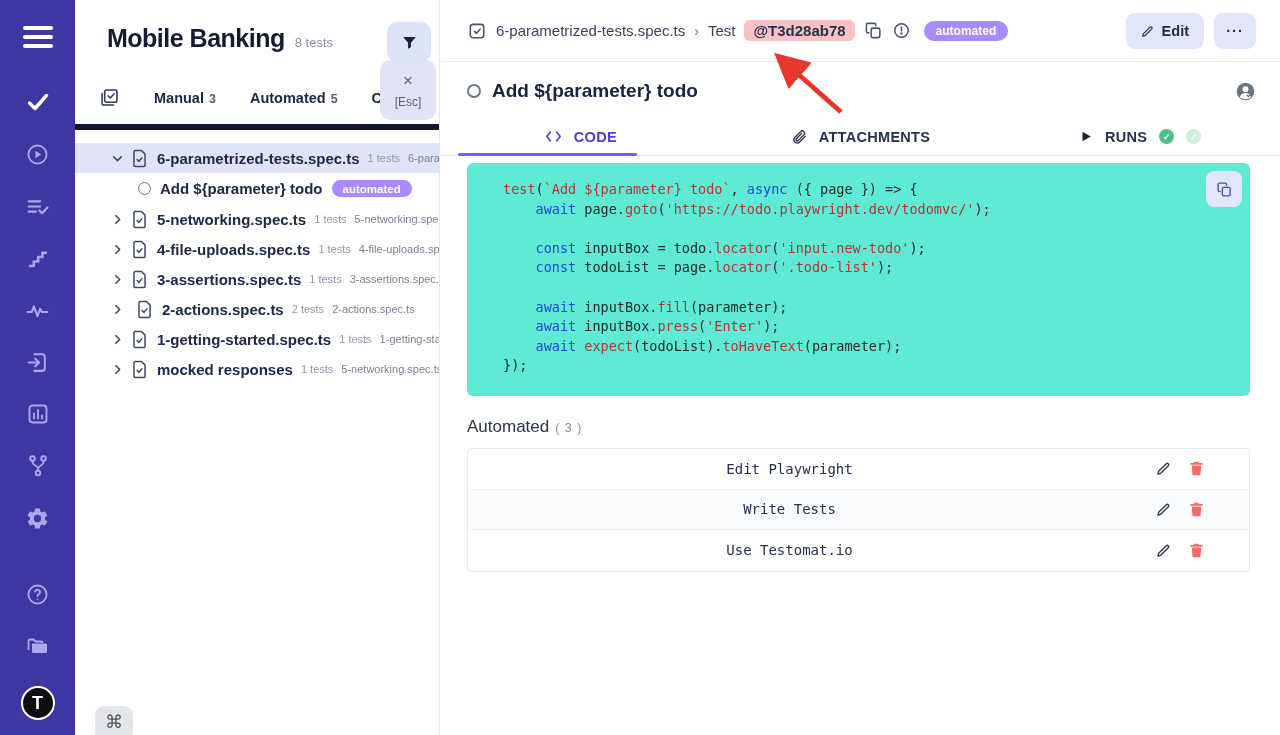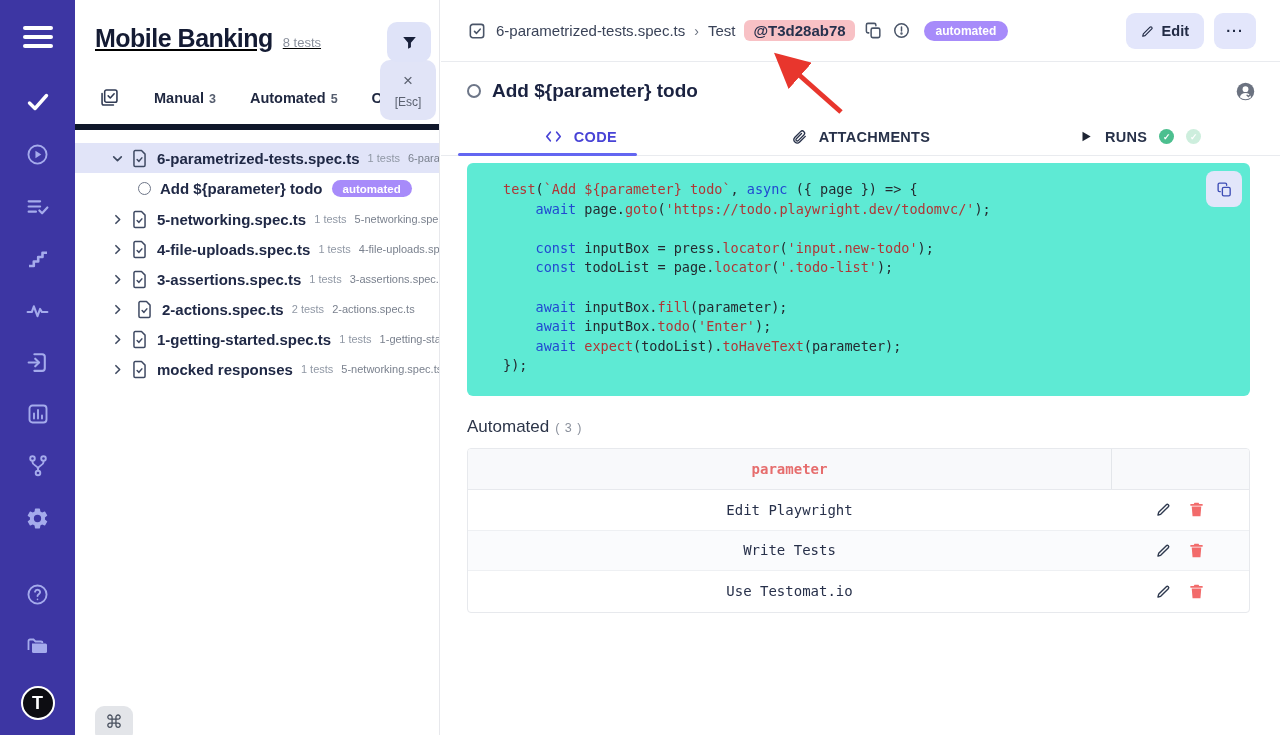--- a/index.html
+++ b/index.html
@@ -16,21 +16,21 @@
     color:#a5abec; cursor:pointer; }
   .rail-item.active { color:#ffffff; }
   .rail-item.gap-above { margin-top:24px; }
   .rail-logo { margin:14px 0 22px; }
   .logo-circle { width:34px; height:34px; border-radius:50%; background:#0d0d12; border:2px solid #fff;
     color:#fff; font-weight:800; font-size:18px; display:flex; align-items:center; justify-content:center; position:relative; }
 
   
   .panel { position:absolute; left:75px; top:0; width:365px; height:735px; background:#fff;
     border-right:1px solid #e7e8ec; }
-  .panel-head { padding:24px 0 0 20px; display:flex; align-items:baseline;text-decoration:underline; }
+  .panel-head { padding:24px 0 0 32px; display:flex; align-items:baseline; }
   .panel-title { font-size:25px; font-weight:800; color:#141b33; letter-spacing:-0.5px; }
   .panel-count { font-size:13px; color:#8a909c; margin-left:10px; }
   .filter-btn { position:absolute; right:8px; top:22px; width:44px; height:40px; background:#dfe3f8;
     border-radius:10px; display:flex; align-items:center; justify-content:center; cursor:pointer; z-index:4; }
   .esc-tip { position:absolute; right:3px; top:60px; width:56px; height:60px; background:#e1e4f7;
     border-radius:10px; z-index:3; display:flex; flex-direction:column; align-items:center; justify-content:center; gap:6px; }
   .esc-x { color:#5b6170; font-size:17px; line-height:1; cursor:pointer; }
   .esc-label { color:#5b6170; font-size:12px; }
 
   .panel-tabs { margin-top:34px; display:flex; align-items:center; gap:34px; padding:0 8px 16px 24px;
@@ -446,46 +446,42 @@
       <span class="runs-dot ok">✓</span>
       <span class="runs-dot ok2">✓</span>
     </div>
   </div>
 
   <div class="code-block">
     <div>
         <div class="code-line"><span class="tok-r">test</span><span class="tok-p">(</span><span class="tok-r">`Add ${parameter} todo`</span><span class="tok-p">, </span><span class="tok-b">async</span><span class="tok-p"> ({ page }) =&gt; {</span></div>
         <div class="code-line"><span class="tok-p">    </span><span class="tok-b">await</span><span class="tok-p"> page.</span><span class="tok-r">goto</span><span class="tok-p">(</span><span class="tok-r">'https://todo.playwright.dev/todomvc/'</span><span class="tok-p">);</span></div>
         <div class="code-line">&nbsp;</div>
-        <div class="code-line"><span class="tok-p">    </span><span class="tok-b">const</span><span class="tok-p"> inputBox = press.</span><span class="tok-r">locator</span><span class="tok-p">(</span><span class="tok-r">'input.new-todo'</span><span class="tok-p">);</span></div>
+        <div class="code-line"><span class="tok-p">    </span><span class="tok-b">const</span><span class="tok-p"> inputBox = todo.</span><span class="tok-r">locator</span><span class="tok-p">(</span><span class="tok-r">'input.new-todo'</span><span class="tok-p">);</span></div>
         <div class="code-line"><span class="tok-p">    </span><span class="tok-b">const</span><span class="tok-p"> todoList = page.</span><span class="tok-r">locator</span><span class="tok-p">(</span><span class="tok-r">'.todo-list'</span><span class="tok-p">);</span></div>
         <div class="code-line">&nbsp;</div>
         <div class="code-line"><span class="tok-p">    </span><span class="tok-b">await</span><span class="tok-p"> inputBox.</span><span class="tok-r">fill</span><span class="tok-p">(parameter);</span></div>
-        <div class="code-line"><span class="tok-p">    </span><span class="tok-b">await</span><span class="tok-p"> inputBox.</span><span class="tok-r">todo</span><span class="tok-p">(</span><span class="tok-r">'Enter'</span><span class="tok-p">);</span></div>
+        <div class="code-line"><span class="tok-p">    </span><span class="tok-b">await</span><span class="tok-p"> inputBox.</span><span class="tok-r">press</span><span class="tok-p">(</span><span class="tok-r">'Enter'</span><span class="tok-p">);</span></div>
         <div class="code-line"><span class="tok-p">    </span><span class="tok-b">await</span><span class="tok-p"> </span><span class="tok-r">expect</span><span class="tok-p">(todoList).</span><span class="tok-r">toHaveText</span><span class="tok-p">(parameter);</span></div>
         <div class="code-line"><span class="tok-p">});</span></div>
       </div>
     <div class="copy-btn">
       <svg width="17" height="17" viewBox="0 0 24 24" fill="none" stroke="currentColor" stroke-width="1.9" stroke-linecap="round" stroke-linejoin="round">
           <rect x="9" y="9" width="11" height="12" rx="2"></rect>
           <path d="M6 15H5a2 2 0 0 1-2-2V5a2 2 0 0 1 2-2h8a2 2 0 0 1 2 2v1"></path>
         </svg>
     </div>
   </div>
 
   <div class="params-head">
     <span class="params-title">Automated</span>
     <span class="params-count">( 3 )</span>
   </div>
 
   <div class="params-table">
-    <div class="pt-header">
-      <div class="pt-hcell">parameter</div>
-      <div class="pt-hactions"></div>
-    </div>
     <div>
         <div class="pt-row">
           <div class="pt-cell">Edit Playwright</div>
           <div class="pt-actions">
             <span class="act-edit">
               <svg width="16" height="16" viewBox="0 0 24 24" fill="none" stroke="currentColor" stroke-width="2.1" stroke-linecap="round" stroke-linejoin="round">
                 <path d="M3 21l1-4L15.5 5.5a2 2 0 0 1 2.8 0l.2.2a2 2 0 0 1 0 2.8L7 20l-4 1z"></path>
               </svg>
             </span>
             <span class="act-del">

